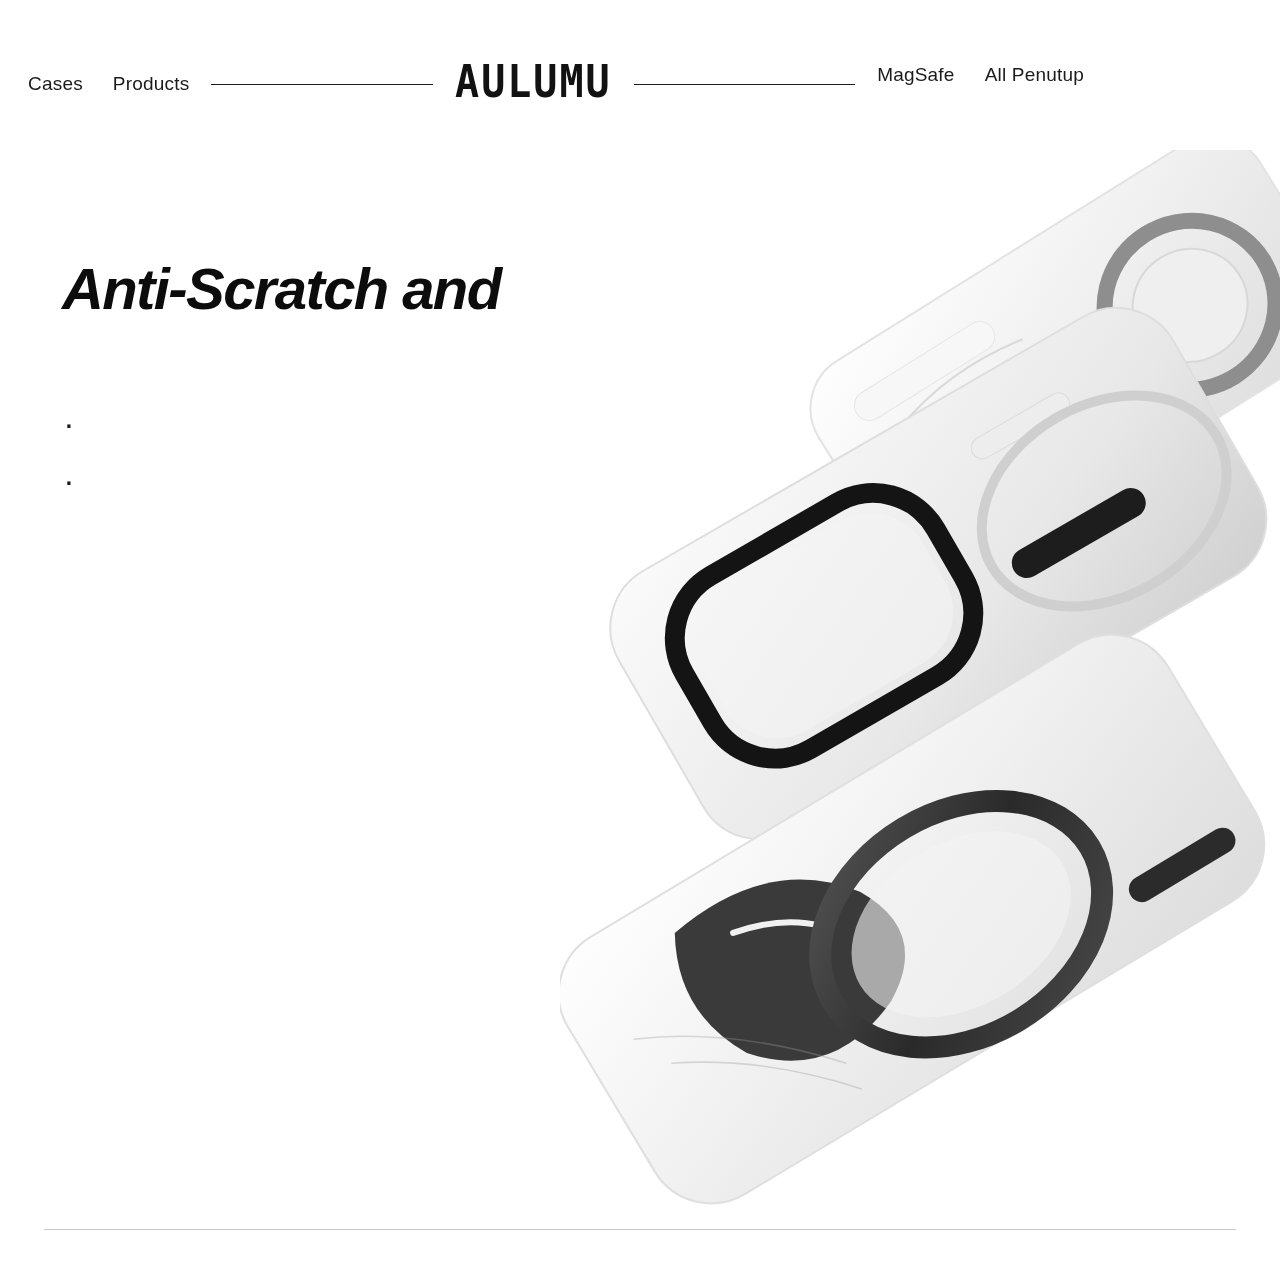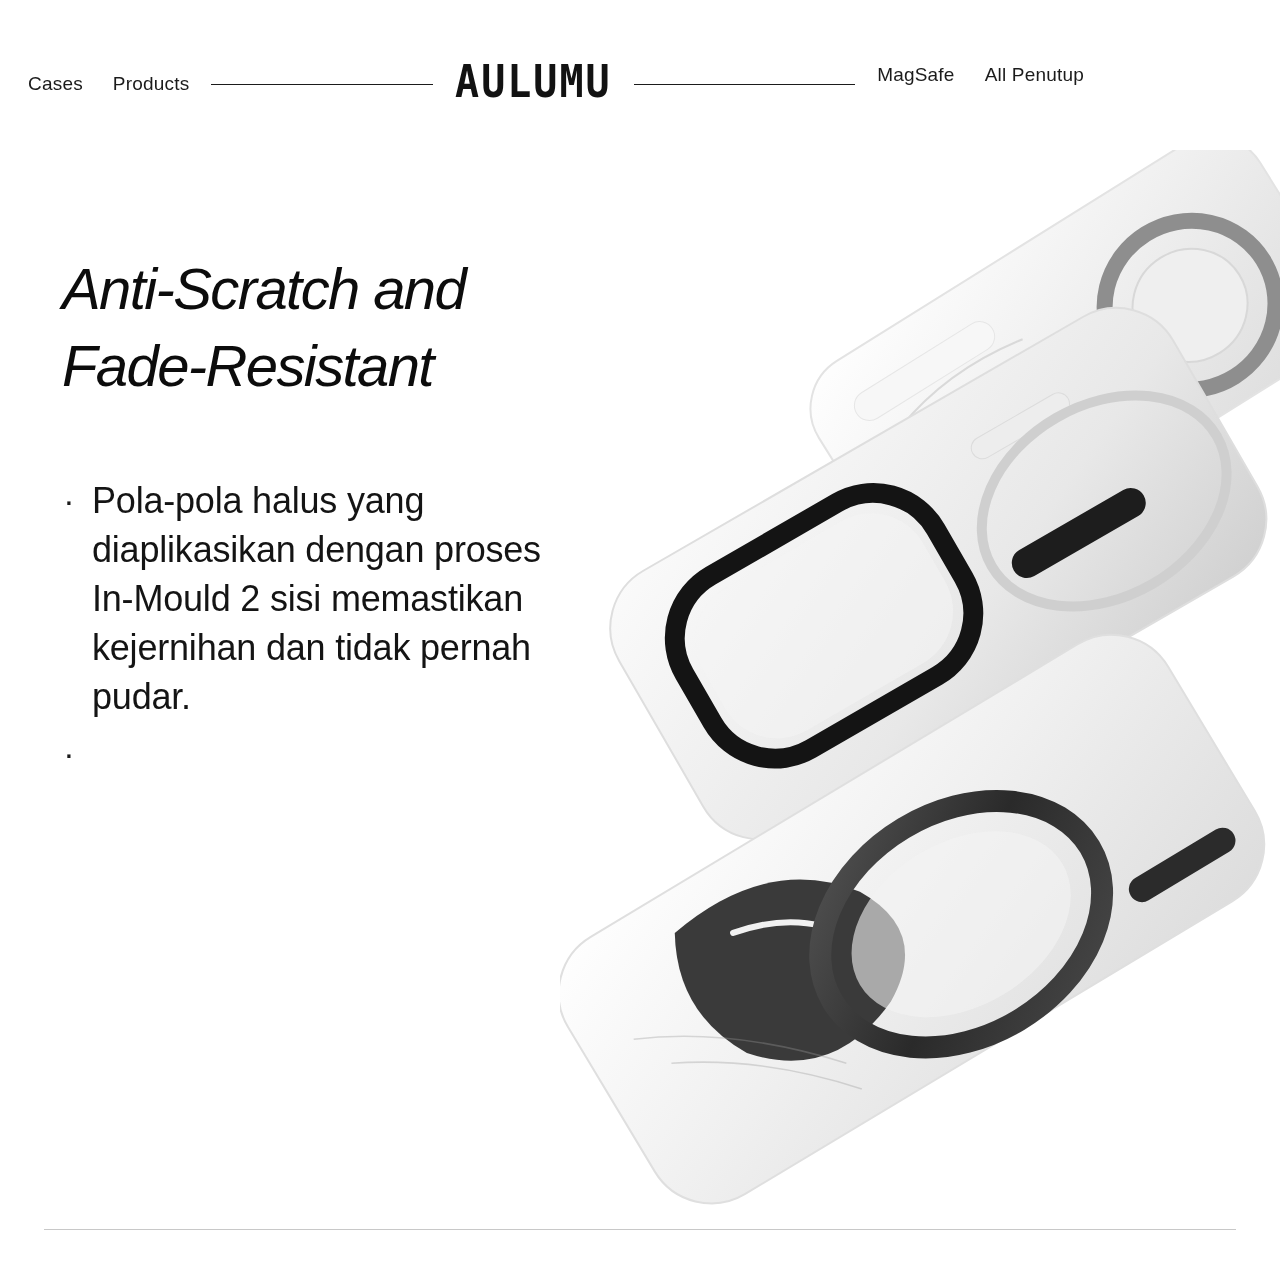--- a/index.html
+++ b/index.html
@@ -64,21 +64,21 @@
   
   .content {
     position: absolute;
     top: 250px;
     left: 62px;
     width: 560px;
   }
   .headline {
     font-size: 58px;
     line-height: 1.33;
-    font-weight: 400;
+    font-weight: 700;
     font-style: italic;
     letter-spacing: -1.6px;
     color: #0c0c0c;
   }
   .bullets {
     margin-top: 72px;
     list-style: none;
   }
   .bullet {
     display: flex;
@@ -144,27 +144,25 @@
 
     <div class="nav-right">
       <a class="nav-link" href="#">MagSafe</a>
       <a class="nav-link" href="#">All Penutup</a>
     </div>
   </div>
 
   <div class="content">
     <h1 class="headline">
       <span>Anti-Scratch and</span><br>
-      <span>Fade-Resistant</span>
     </h1>
 
     <ul class="bullets">
       <li class="bullet">
         <span class="dot">·</span>
-        <span class="btext">Pola-pola halus yang diaplikasikan dengan proses In-Mould 2 sisi memastikan kejernihan dan tidak pernah pudar.</span>
       </li>
       <li class="bullet">
         <span class="dot">·</span>
       </li>
     </ul>
   </div>
 
   <div class="art">
     <svg width="720" height="1080" viewBox="0 0 720 1080" xmlns="http://www.w3.org/2000/svg" aria-hidden="true">
       <defs>

